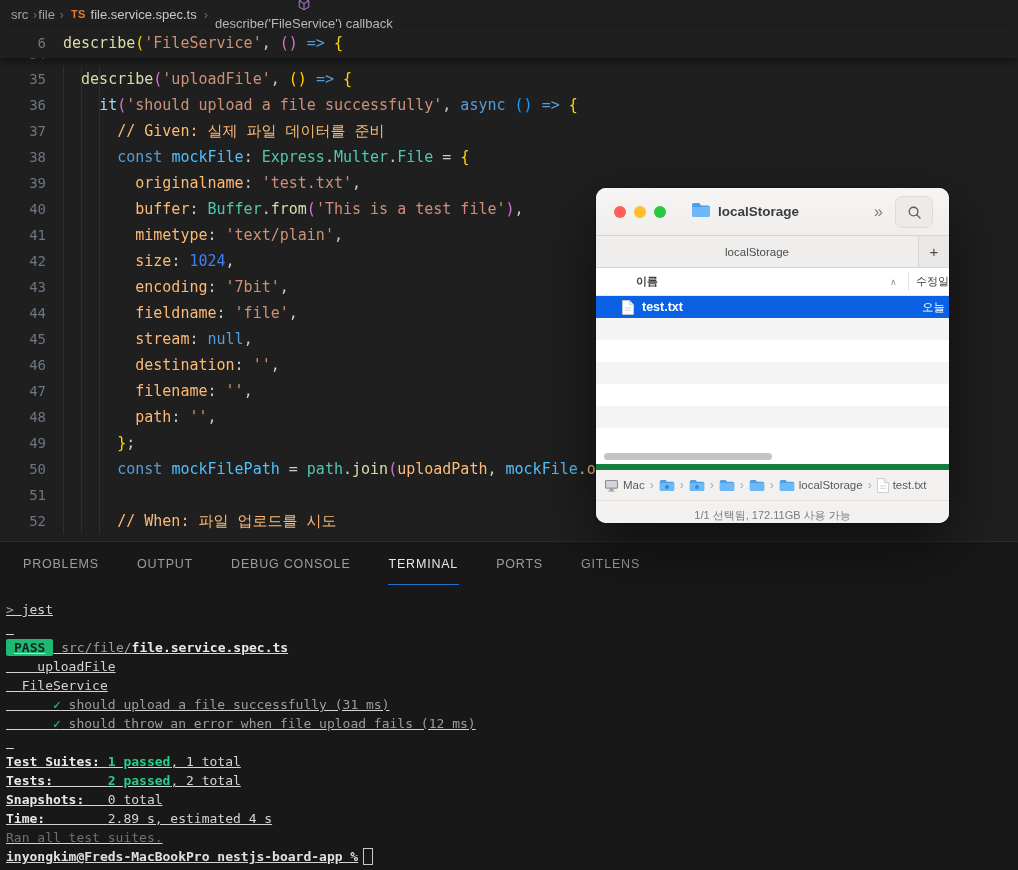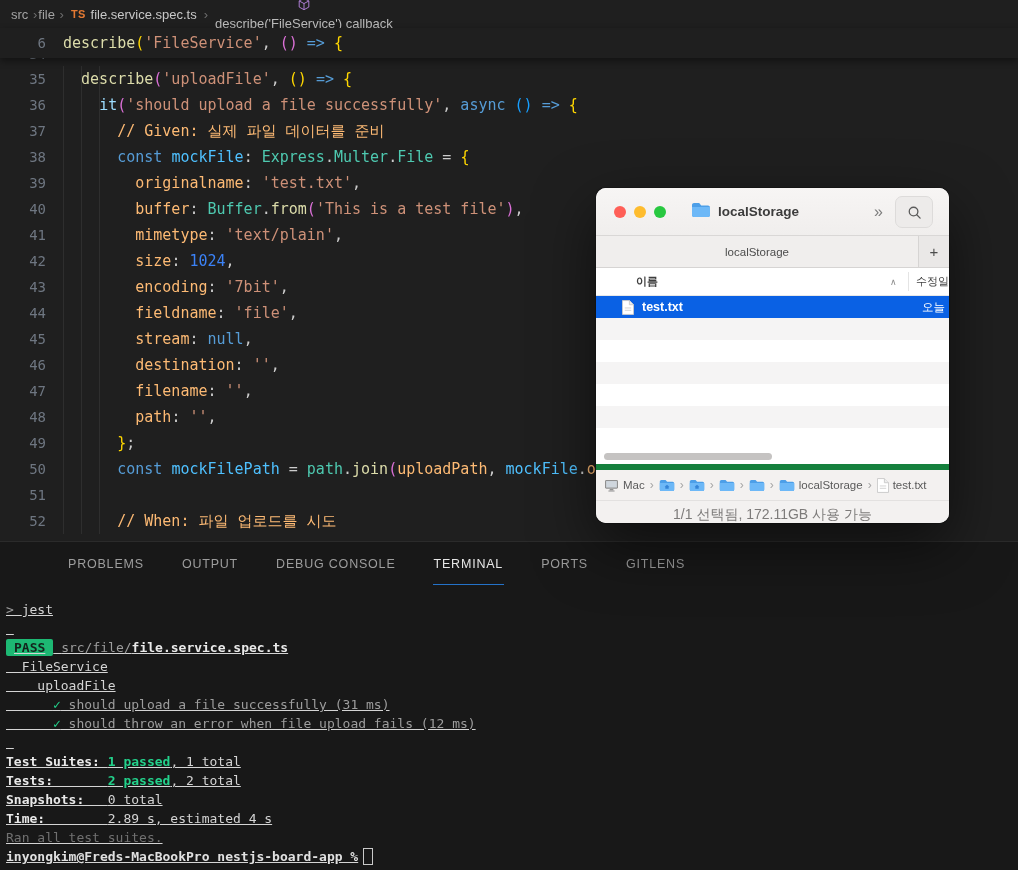--- a/index.html
+++ b/index.html
@@ -32,21 +32,21 @@
   
   .tk-fn{color:#dcdcaa}.tk-str{color:#ce9178}.tk-kw{color:#569cd6}
   .tk-var{color:#4fc1ff}.tk-prop{color:#fdba74}.tk-type{color:#4ec9b0}
   .tk-num{color:#3b82f6}.tk-cmt{color:#fdba74}.tk-pun{color:#cccccc}
   .tk-b1{color:#ffd700}.tk-b2{color:#da70d6}.tk-b3{color:#179fff}
   .tk-itfn{color:#9cdcfe}
   
   .panel{position:absolute;left:0;right:0;top:541px;bottom:0;background:#181818;
     border-top:1px solid #2b2b2b;}
   .panel-tabs{display:flex;gap:36px;padding-left:22px;height:44px;align-items:center;
-    font-size:12.5px;letter-spacing:.8px;color:#9d9d9d;margin-left:45px;}
+    font-size:12.5px;letter-spacing:.8px;color:#9d9d9d;}
   .tab{padding:13px 1px;border-bottom:1px solid transparent;cursor:default;}
   .tab.active{color:#e7e7e7;border-bottom:1px solid #2472c8;}
   .term{padding:14px 0 0 6px;color:#d4d4d4;text-decoration:underline;}
   .term-line{font:13px/19px "DejaVu Sans Mono",monospace;white-space:pre;min-height:19px;}
   .t-w{color:#d4d4d4}
   .t-wb{color:#e9e9e9;font-weight:700}
   .t-dim{color:#9d9d9d}
   .t-dim2{color:#707070}
   .t-ok{color:#23d18b}
   .t-okb{color:#23d18b;font-weight:700}
@@ -89,21 +89,21 @@
   .f-stripe{height:22px;}
   .f-stripe.alt{background:#f5f4f4;}
   .f-scroll{height:14px;background:#fff;position:relative;}
   .f-scroll .pill{position:absolute;left:8px;top:3px;width:168px;height:7px;border-radius:4px;
     background:#c5c3c2;}
   .f-pathbar{height:30px;background:#f3f1f0;border-top:6px solid #15803d;display:flex;
     align-items:center;padding:0 8px;gap:5px;font-size:11.5px;color:#5a5a5a;white-space:nowrap;overflow:hidden;}
   .f-path-sep{color:#a8a8a8;font-size:12px;}
   .f-path-item{display:inline-flex;align-items:center;gap:4px;}
   .f-statusbar{height:28px;background:#f3f1f0;border-top:1px solid #e3e1e0;display:flex;
-    align-items:center;justify-content:center;font-size:14px;color:#7d7b7a;}
+    align-items:center;justify-content:center;font-size:11px;color:#7d7b7a;}
 </style>
 </head>
 <body>
 
 <div class="breadcrumbs">
   <span id="bc-segs"><span class="crumb">src</span><span class="crumb-sep"> ›</span><span class="crumb">file</span><span class="crumb-sep"> ›</span></span>
   <span class="crumb-file" style="display:inline-flex;align-items:center;gap:5px;">
     <span class="ts-badge">TS</span>
     <span>file.service.spec.ts</span>
   </span>
@@ -217,22 +217,22 @@
       <span class="tab">DEBUG CONSOLE</span>
       <span class="tab active">TERMINAL</span>
       <span class="tab">PORTS</span>
       <span class="tab">GITLENS</span>
     </div>
   <div class="term">
     <div id="term-lines">
         <div class="term-line"><span class="t-dim">&gt; </span><span class="t-w">jest</span></div>
         <div class="term-line">&nbsp;</div>
         <div class="term-line"><span class="t-badge">PASS</span><span class="t-w"> </span><span class="t-dim">src/file/</span><span class="t-wb">file.service.spec.ts</span></div>
+        <div class="term-line"><span class="t-w">    uploadFile</span></div>
         <div class="term-line"><span class="t-w">  FileService</span></div>
-        <div class="term-line"><span class="t-w">    uploadFile</span></div>
         <div class="term-line"><span class="t-w">      </span><span class="t-ok">✓</span><span class="t-dim"> should upload a file successfully (31 ms)</span></div>
         <div class="term-line"><span class="t-w">      </span><span class="t-ok">✓</span><span class="t-dim"> should throw an error when file upload fails (12 ms)</span></div>
         <div class="term-line">&nbsp;</div>
         <div class="term-line"><span class="t-wb">Test Suites: </span><span class="t-okb">1 passed</span><span class="t-w">, 1 total</span></div>
         <div class="term-line"><span class="t-wb">Tests:       </span><span class="t-okb">2 passed</span><span class="t-w">, 2 total</span></div>
         <div class="term-line"><span class="t-wb">Snapshots:   </span><span class="t-w">0 total</span></div>
         <div class="term-line"><span class="t-wb">Time:        </span><span class="t-w">2.89 s, estimated 4 s</span></div>
         <div class="term-line"><span class="t-dim2">Ran all test suites.</span></div>
       </div>
     <div class="term-line prompt-line">

